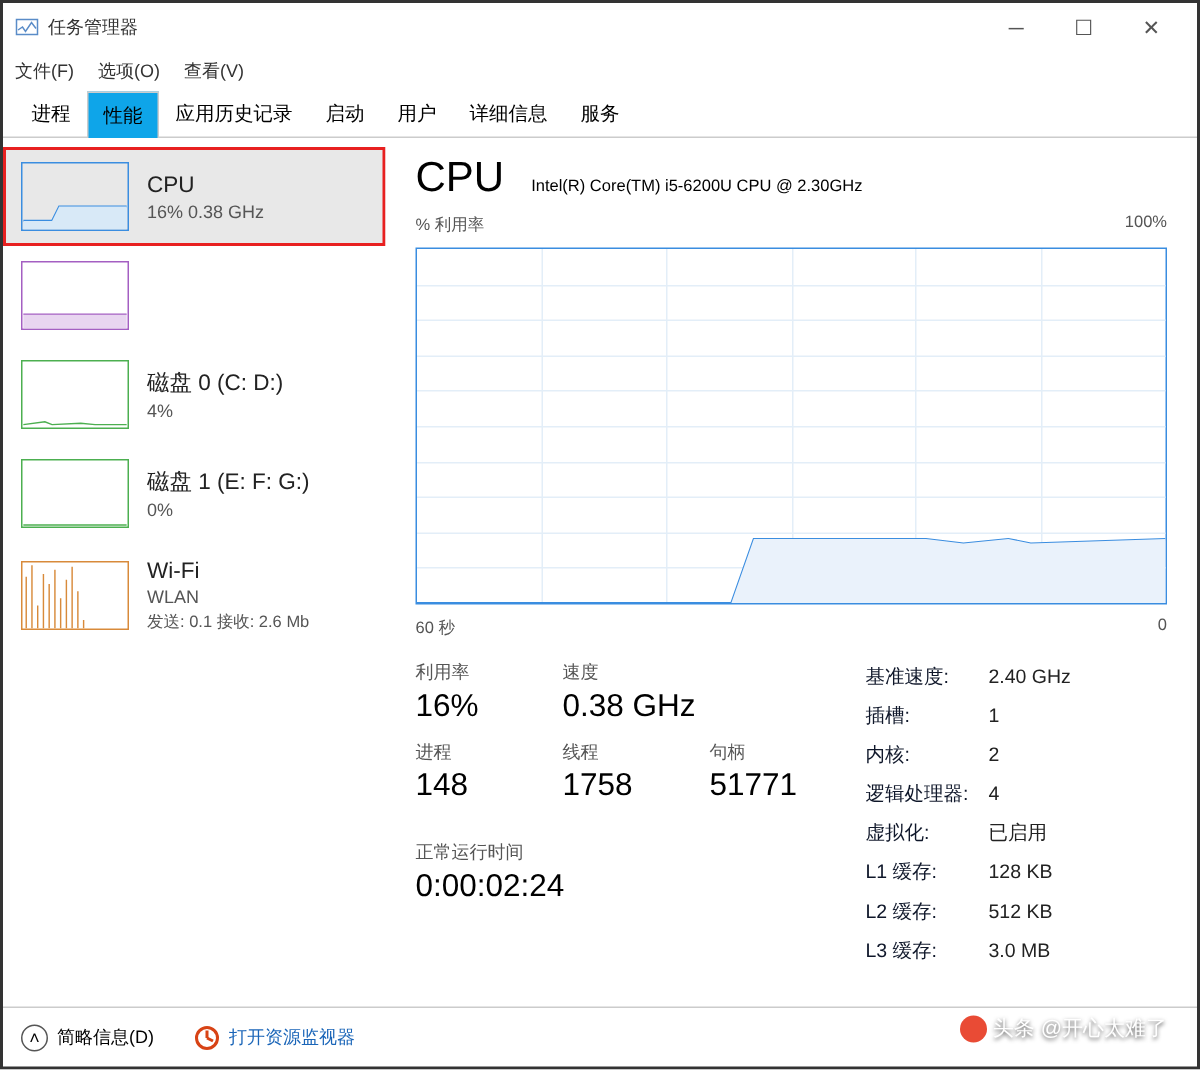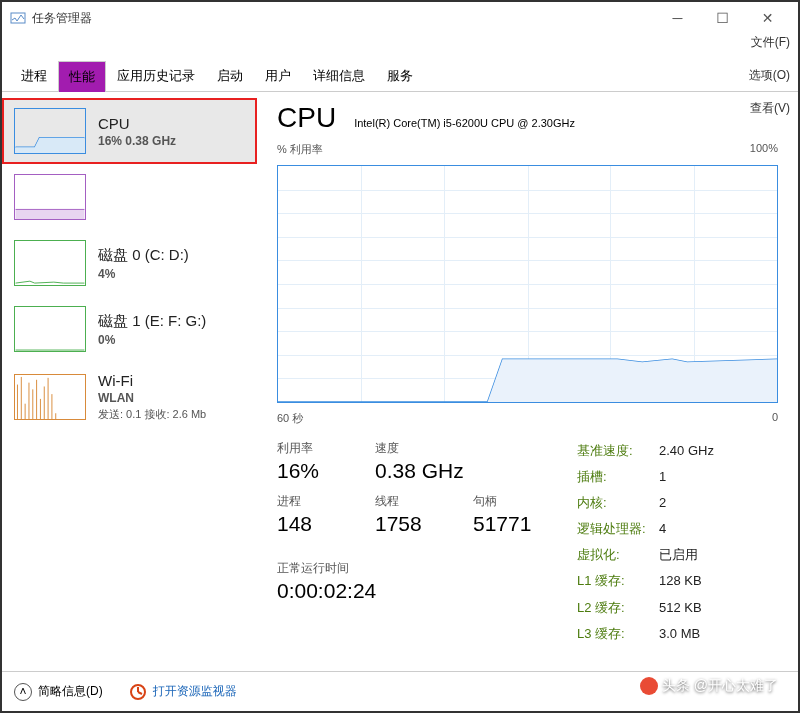--- a/index.html
+++ b/index.html
@@ -2,57 +2,57 @@
 <html><head>
 <meta charset="utf-8">
 <style>
 * { margin: 0; padding: 0; box-sizing: border-box; font-family: "Microsoft YaHei", sans-serif; }
 body { background: #f0f0f0; }
 .window { width: 800px; height: 713px; background: #fff; border: 2px solid #333; display: flex; flex-direction: column; }
 .titlebar { height: 32px; display: flex; align-items: center; padding: 12px 8px; }
 .title-icon { width: 16px; height: 16px; margin-right: 6px; fill: #5a8cc8; }
 .title-text { font-size: 12px; flex: 1; color: #333; }
 .win-btn { width: 45px; height: 30px; display: flex; align-items: center; justify-content: center; color: #555; font-size: 14px; cursor: pointer; }
-.menubar { height: 26px; display: flex; align-items: flex-end; padding: 0 8px; gap: 16px; font-size: 12px; flex-direction: column; }
+.menubar { height: 26px; display: flex; align-items: center; padding: 0 8px; gap: 16px; font-size: 12px; }
 .menu-item { color: #333; cursor: pointer; }
 .tabs { display: flex; border-bottom: 1px solid #ccc; padding: 0 8px; font-size: 13px; }
 .tab { padding: 6px 10px; cursor: pointer; border: 1px solid transparent; border-bottom: none; }
-.tab.active { background: #a21caf; border-color: #ccc; position: relative; top: 1px; }
+.tab.active { background: #0ea5e9; border-color: #ccc; position: relative; top: 1px; }
 .main { flex: 1; display: flex; overflow: hidden; }
 .sidebar { width: 255px; padding: 6px 0; overflow-y: auto; }
 .side-item { display: flex; padding: 10px 12px; gap: 12px; cursor: pointer; align-items: center; }
 .side-item.selected { background: #e8e8e8; border: 2px solid #e82020; padding: 8px 10px; }
 .thumb { width: 72px; height: 46px; border: 1px solid #999; position: relative; flex-shrink: 0; }
 .thumb.cpu { border-color: #3a8de0; }
 .thumb.mem { border-color: #a45fc2; }
 .thumb.disk { border-color: #4caf50; }
 .thumb.wifi { border-color: #d88a3a; }
 .thumb svg { width: 100%; height: 100%; }
 .side-info { display: flex; flex-direction: column; gap: 2px; }
 .side-title { font-size: 15px; color: #222; }
-.side-sub { font-size: 12px; color: #555; font-weight: bold; }
+.side-sub { font-size: 12px; color: #555; }
 .side-sub2 { font-size: 11px; color: #555; }
 .detail { flex: 1; padding: 10px 20px; display: flex; flex-direction: column; gap: 8px; overflow: hidden; }
 .detail-head { display: flex; align-items: baseline; gap: 18px; }
 .detail-title { font-size: 28px; }
 .detail-model { font-size: 11px; }
 .chart-labels { display: flex; justify-content: space-between; font-size: 11px; color: #555; gap: 24px; }
 .chart { height: 238px; border: 1px solid #3a8de0; position: relative; }
 .chart-grid { position: absolute; inset: 0; }
 .chart-grid .h { position: absolute; left: 0; right: 0; border-top: 1px solid #e3eef8; }
 .chart-grid .v { position: absolute; top: 0; bottom: 0; border-left: 1px solid #e3eef8; }
 .chart svg { width: 100%; height: 100%; position: absolute; }
 .stats { display: flex; gap: 32px; margin-top: 6px; }
 .stats-col { display: flex; flex-direction: column; gap: 4px; }
 .stat-box { display: flex; gap: 26px; }
 .stat { min-width: 72px; }
 .stat-label { font-size: 12px; color: #555; margin-bottom: 2px; }
 .stat-val { font-size: 21px; }
 .spec-row { display: flex; font-size: 13px; line-height: 1.7; }
-.spec-label { width: 82px; color: #4d7c0f; }
+.spec-label { width: 82px; color: #0f172a; }
 .spec-val { color: #222; }
 .footer { height: 40px; border-top: 1px solid #ccc; display: flex; align-items: center; padding: 0 12px; gap: 6px; font-size: 12px; }
 .footer-circle { width: 18px; height: 18px; border: 1.5px solid #555; border-radius: 50%; display: flex; align-items: center; justify-content: center; font-size: 12px; }
 .rm-icon { fill: none; stroke: #d84315; stroke-width: 2; }
 .watermark { position: fixed; bottom: 18px; right: 22px; font-size: 14px; color: #fff; text-shadow: 0 1px 3px rgba(0,0,0,.7); display: flex; align-items: center; gap: 4px; }
 .watermark .logo { width:18px;height:18px;border-radius:50%;background:#e94b35;display:inline-block;}
 </style>
 </head>
 <body>
 

